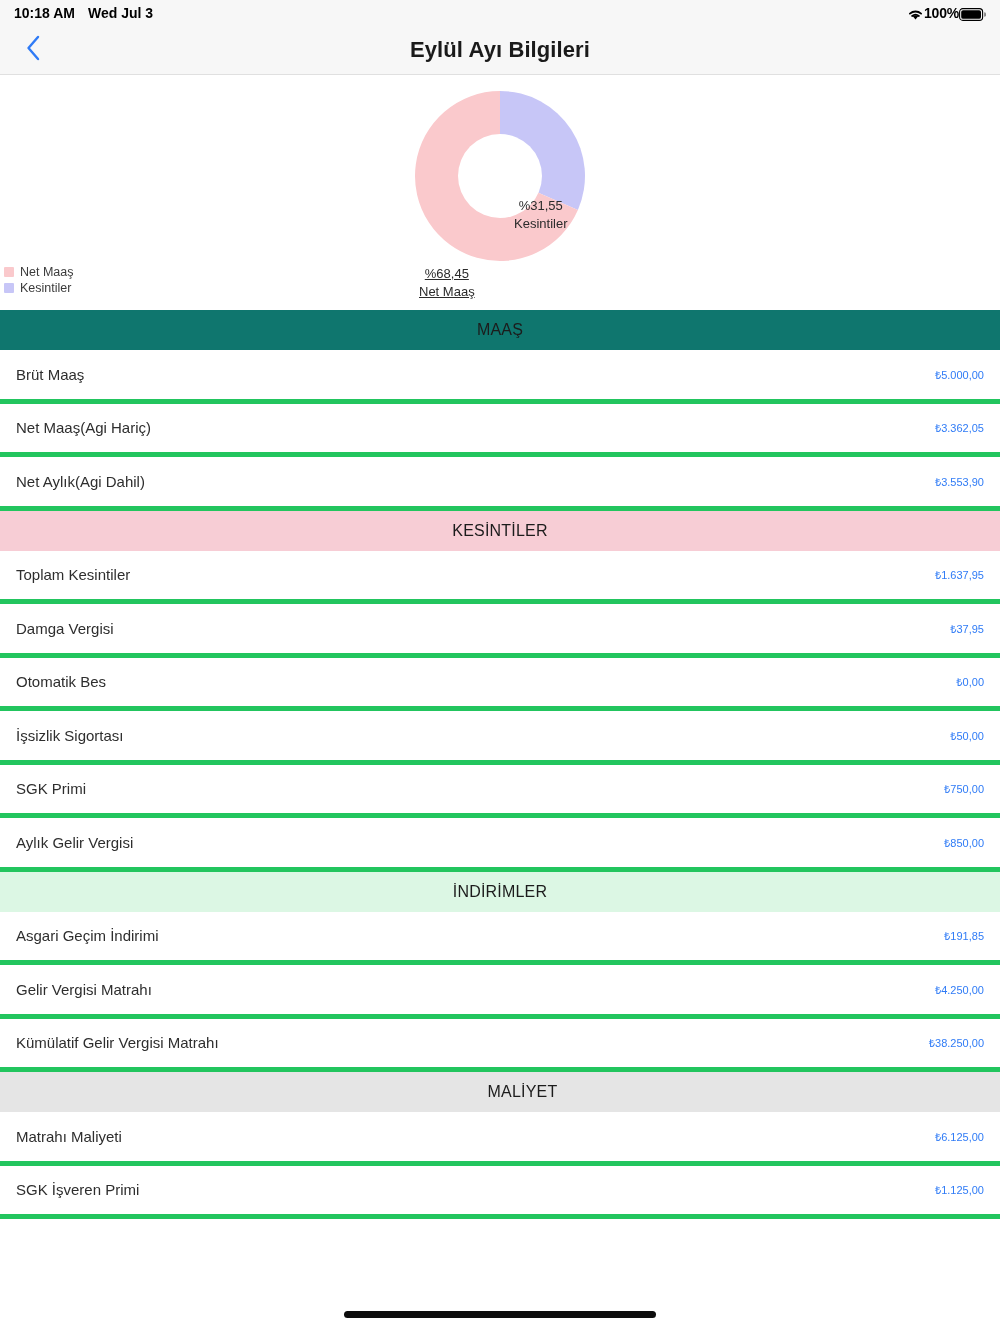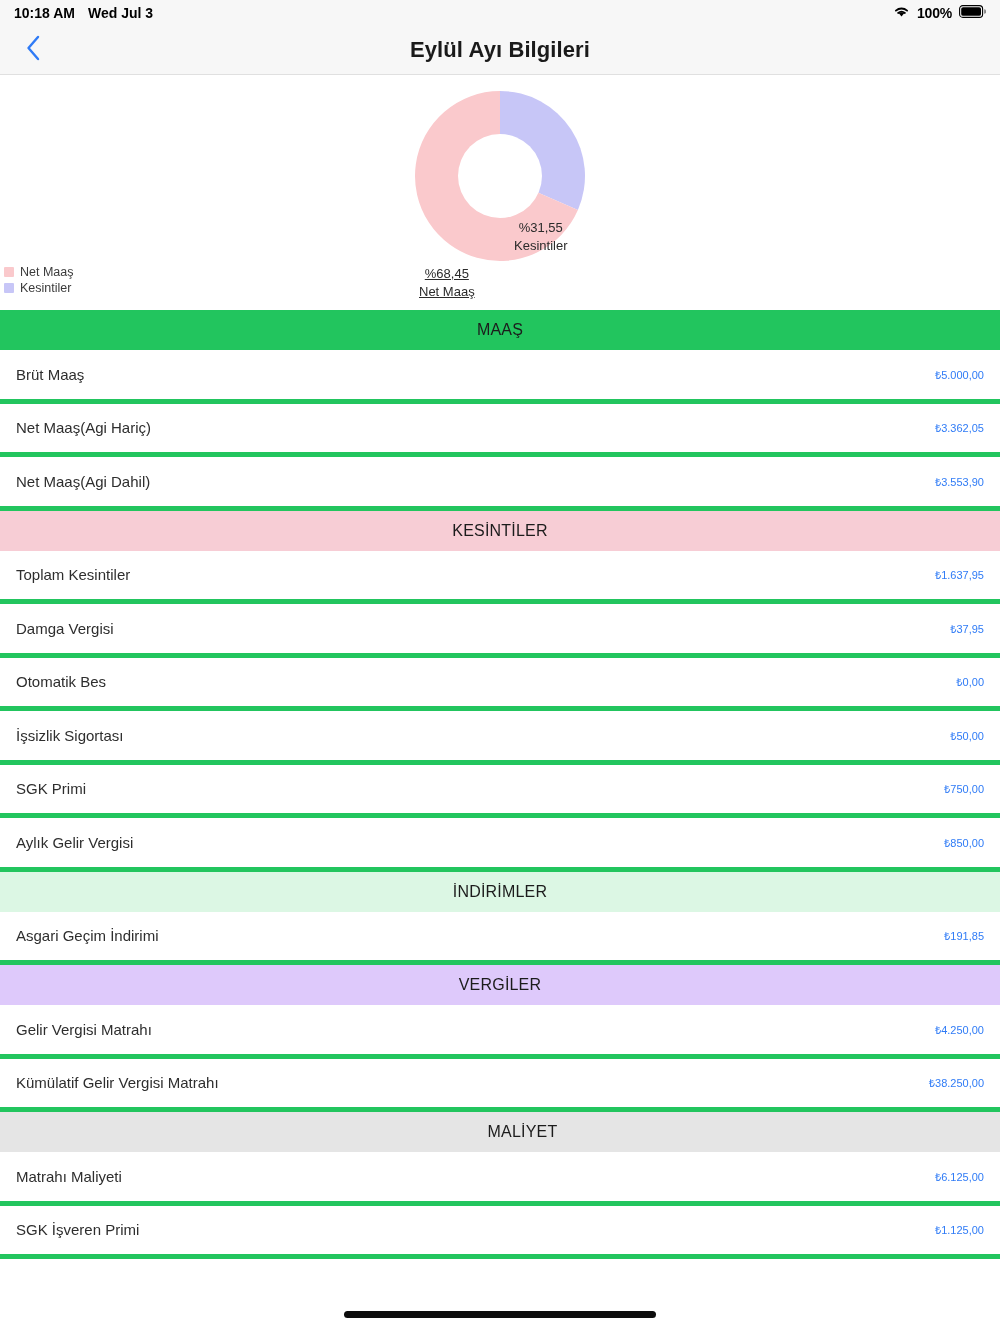--- a/index.html
+++ b/index.html
@@ -22,21 +22,21 @@
     display: flex;
     align-items: center;
     justify-content: space-between;
     padding: 0 14px;
     box-sizing: border-box;
     font-size: 14px;
     font-weight: 600;
     color: #000;
   }
   .status-left { display: flex; align-items: center; gap: 13px; }
-  .status-right { display: flex; align-items: flex-start; gap: 7px; }
+  .status-right { display: flex; align-items: flex-end; }
   .wifi-icon { display: inline-block; width: 17px; height: 13px; }
   .battery-pct { font-size: 14px; font-weight: 600; letter-spacing: -0.2px; }
   .battery-icon { display: inline-block; width: 27px; height: 13px; position: relative; }
 
   
   .nav-bar {
     height: 48px;
     background: #f7f7f7;
     position: relative;
     display: flex;
@@ -79,21 +79,21 @@
   }
   .slice-label {
     position: absolute;
     font-size: 13px;
     color: #2b2b2b;
     text-align: center;
     line-height: 1.35;
     white-space: nowrap;
     pointer-events: none;
   }
-  .slice-label.kesintiler { left: 514px; top: 144px; }
+  .slice-label.kesintiler { left: 514px; top: 122px; }
   .slice-label.netmaas   { left: 419px; top: 190px; text-decoration: underline; }
 
   
   .legend {
     position: absolute;
     left: 4px;
     top: 190px;
     display: flex;
     flex-direction: column;
     gap: 2px;
@@ -203,33 +203,33 @@
     </div>
     <div class="legend-item">
       <span class="legend-swatch" style="background:#c7c6f7"></span>
       <span class="legend-text">Kesintiler</span>
     </div>
   </div>
 </div>
 
 <div class="content">
   <div id="sections-root">
-      <div class="section-header" style="background: #22c55e;">
+      <div class="section-header" style="background: #0f766e;">
         <span>MAAŞ</span>
       </div>
       <div class="row">
         <span class="row-label">Brüt Maaş</span>
         <span class="row-value">₺5.000,00</span>
       </div>
       <div class="row">
         <span class="row-label">Net Maaş(Agi Hariç)</span>
         <span class="row-value">₺3.362,05</span>
       </div>
       <div class="row">
-        <span class="row-label">Net Maaş(Agi Dahil)</span>
+        <span class="row-label">Net Aylık(Agi Dahil)</span>
         <span class="row-value">₺3.553,90</span>
       </div>
       <div class="section-header" style="background: rgb(247, 205, 213);">
         <span>KESİNTİLER</span>
       </div>
       <div class="row">
         <span class="row-label">Toplam Kesintiler</span>
         <span class="row-value">₺1.637,95</span>
       </div>
       <div class="row">
@@ -252,23 +252,20 @@
         <span class="row-label">Aylık Gelir Vergisi</span>
         <span class="row-value">₺850,00</span>
       </div>
       <div class="section-header" style="background: rgb(220, 247, 228);">
         <span>İNDİRİMLER</span>
       </div>
       <div class="row">
         <span class="row-label">Asgari Geçim İndirimi</span>
         <span class="row-value">₺191,85</span>
       </div>
-      <div class="section-header" style="background: rgb(222, 201, 251);">
-        <span>VERGİLER</span>
-      </div>
       <div class="row">
         <span class="row-label">Gelir Vergisi Matrahı</span>
         <span class="row-value">₺4.250,00</span>
       </div>
       <div class="row">
         <span class="row-label">Kümülatif Gelir Vergisi Matrahı</span>
         <span class="row-value">₺38.250,00</span>
       </div>
       <div class="section-header" style="background: rgb(229, 229, 229); padding-left: 45px;">
         <span>MALİYET</span>

